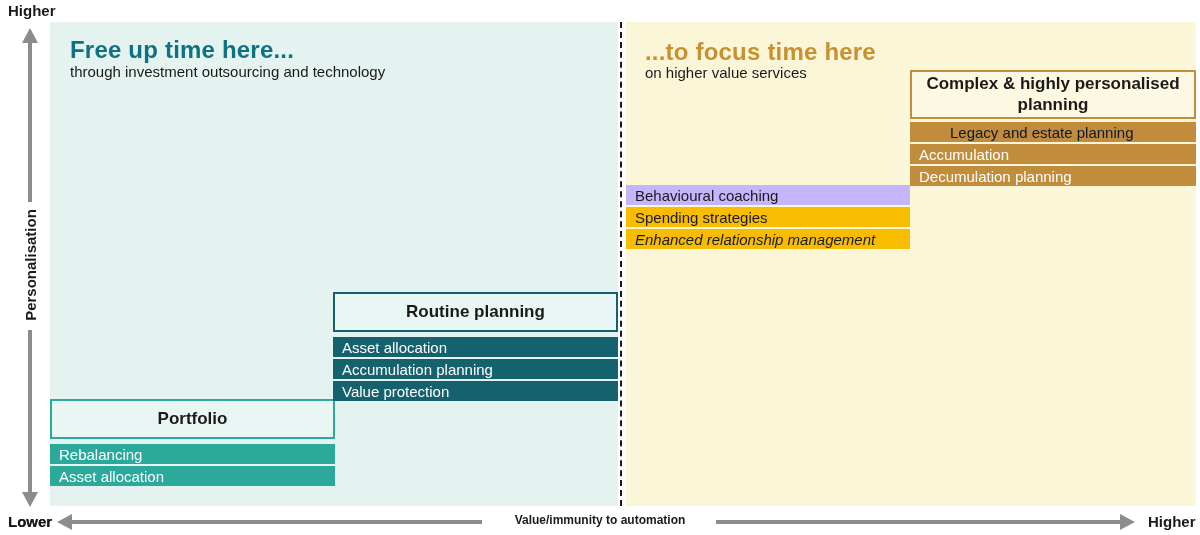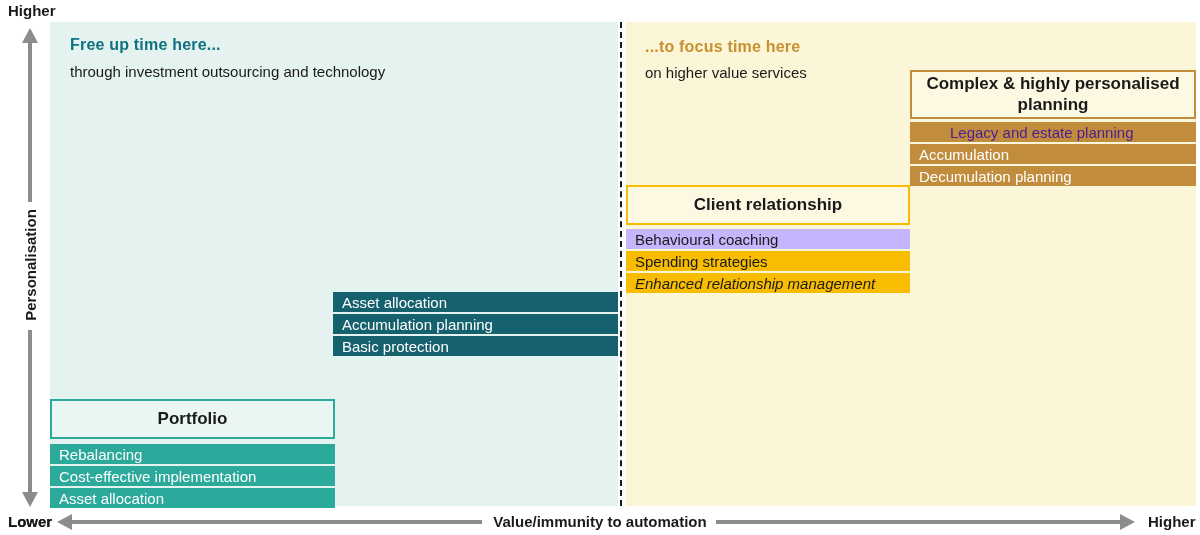--- a/index.html
+++ b/index.html
@@ -7,33 +7,33 @@
   body { font-family:"Liberation Sans", sans-serif; color:#1a1a1a; }
   .canvas { position:relative; width:1200px; height:535px; background:#ffffff; overflow:hidden; }
 
   
   .region { position:absolute; top:22px; height:484px; }
   .region.left  { left:50px;  width:568px; }
   .region.right { left:626px; width:570px; }
   .divider { position:absolute; left:620px; top:22px; height:484px; width:0; border-left:2px dashed #1a1a1a; }
 
   
-  .heading { position:absolute; font-weight:bold; font-size:16px; letter-spacing:.2px; }
+  .heading { position:absolute; font-weight:bold; font-size:24px; letter-spacing:.2px; }
   .subheading { position:absolute; font-size:15px; color:#1a1a1a; }
 
   
   .axis-end-label { position:absolute; font-size:15px; font-weight:bold; color:#1a1a1a; white-space:nowrap; }
   .v-seg { position:absolute; left:28px; width:4px; background:#8c8c8c; }
   .h-seg { position:absolute; top:520px; height:4px; background:#8c8c8c; }
   .arrow-up    { position:absolute; left:22px; top:28px;  width:0; height:0; border-left:8px solid transparent; border-right:8px solid transparent; border-bottom:15px solid #8c8c8c; }
   .arrow-down  { position:absolute; left:22px; top:492px; width:0; height:0; border-left:8px solid transparent; border-right:8px solid transparent; border-top:15px solid #8c8c8c; }
   .arrow-left  { position:absolute; left:57px;  top:514px; width:0; height:0; border-top:8px solid transparent; border-bottom:8px solid transparent; border-right:15px solid #8c8c8c; }
   .arrow-right { position:absolute; left:1120px; top:514px; width:0; height:0; border-top:8px solid transparent; border-bottom:8px solid transparent; border-left:15px solid #8c8c8c; }
   .y-axis-label { position:absolute; left:30px; top:265px; transform:translate(-50%,-50%) rotate(-90deg); font-size:15px; font-weight:bold; white-space:nowrap; }
-  .x-axis-label { position:absolute; left:600px; top:513px; transform:translateX(-50%); font-size:15px; font-weight:bold; white-space:nowrap; }
+  .x-axis-label { position:absolute; left:600px; top:513px; transform:translateX(-50%); font-size:12px; font-weight:bold; white-space:nowrap; }
 
   
   .group { position:absolute; }
   .title-box { width:100%; border:2px solid; display:flex; align-items:center; justify-content:center;
                text-align:center; font-weight:bold; font-size:17px; line-height:1.2; padding:0 8px; }
   .bar { width:100%; height:20px; margin-bottom:2px; display:flex; align-items:center;
          padding-left:9px; font-size:15px; white-space:nowrap; overflow:hidden; }
 </style>
 </head>
 <body>
@@ -63,41 +63,40 @@
   <div class="heading" style="left: 70px; top: 36px; color: rgb(15, 114, 128);">Free up time here...</div>
   <div class="subheading" style="left:70px;top:63px">through investment outsourcing and technology</div>
   <div class="heading" style="left: 645px; top: 38px; color: rgb(199, 145, 47);">...to focus time here</div>
   <div class="subheading" style="left:645px;top:64px">on higher value services</div>
 
   <div class="group" style="left:50px;top:399px;width:285px">
     <div class="title-box" style="height: 40px; margin-bottom: 5px; border-color: rgb(43, 169, 155); background: rgb(233, 246, 244);">
       <span>Portfolio</span>
     </div>
     <div class="bar" style="background: rgb(43, 169, 155); color: rgb(255, 255, 255);">Rebalancing</div>
-    <div class="bar" style="background: rgb(43, 169, 155); color: rgb(255, 255, 255);">Cost-effective implementation</div>
     <div class="bar" style="background: rgb(43, 169, 155); color: rgb(255, 255, 255);">Asset allocation</div>
   </div>
 
   <div class="group" style="left:333px;top:292px;width:285px">
+    <div class="title-box" style="height: 40px; margin-bottom: 5px; border-color: rgb(21, 97, 109); background: rgb(233, 246, 244);">
+      <span>Routine planning</span>
+    </div>
     <div class="bar" style="background: rgb(21, 97, 109); color: rgb(255, 255, 255);">Asset allocation</div>
     <div class="bar" style="background: rgb(21, 97, 109); color: rgb(255, 255, 255); text-align: center;">Accumulation planning</div>
-    <div class="bar" style="background: rgb(21, 97, 109); color: rgb(255, 255, 255);">Basic protection</div>
+    <div class="bar" style="background: rgb(21, 97, 109); color: rgb(255, 255, 255);">Value protection</div>
   </div>
 
   <div class="group" style="left:626px;top:185px;width:284px">
-    <div class="title-box" style="height: 40px; margin-bottom: 4px; border-color: rgb(248, 189, 0); background: rgb(253, 248, 225);">
-      <span>Client relationship</span>
-    </div>
     <div class="bar" style="background: #c4b5fd; color: rgb(26, 26, 26);">Behavioural coaching</div>
     <div class="bar" style="background: rgb(248, 189, 0); color: rgb(26, 26, 26);">Spending strategies</div>
     <div class="bar" style="background: rgb(248, 189, 0); color: rgb(26, 26, 26); font-style: italic;">Enhanced relationship management</div>
   </div>
 
   <div class="group" style="left:910px;top:70px;width:286px">
     <div class="title-box" style="height: 49px; margin-bottom: 3px; border-color: rgb(193, 141, 60); background: rgb(253, 248, 225);">
       <span>Complex &amp; highly personalised planning</span>
     </div>
-    <div class="bar" style="background: rgb(193, 141, 60); color: #4c1d95; padding-left: 40px;">Legacy and estate planning</div>
+    <div class="bar" style="background: rgb(193, 141, 60); color: #0f172a; padding-left: 40px;">Legacy and estate planning</div>
     <div class="bar" style="background: rgb(193, 141, 60); color: rgb(255, 255, 255);">Accumulation</div>
     <div class="bar" style="background: rgb(193, 141, 60); color: rgb(255, 255, 255);">Decumulation planning</div>
   </div>
 
 </div>
 
 </body></html>

